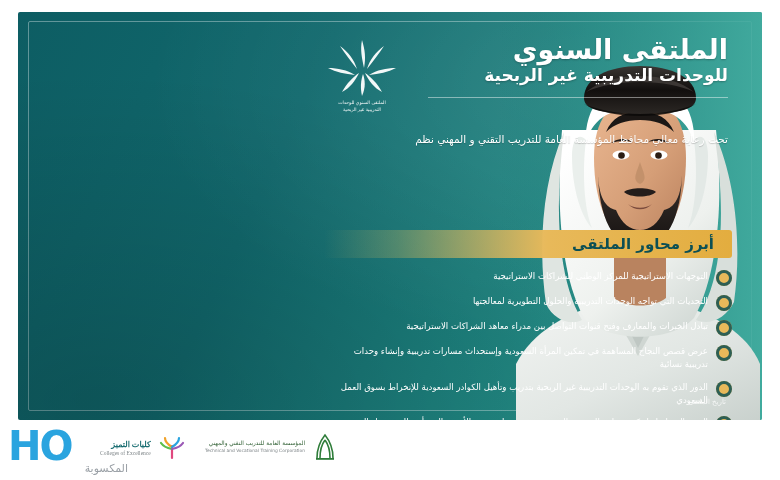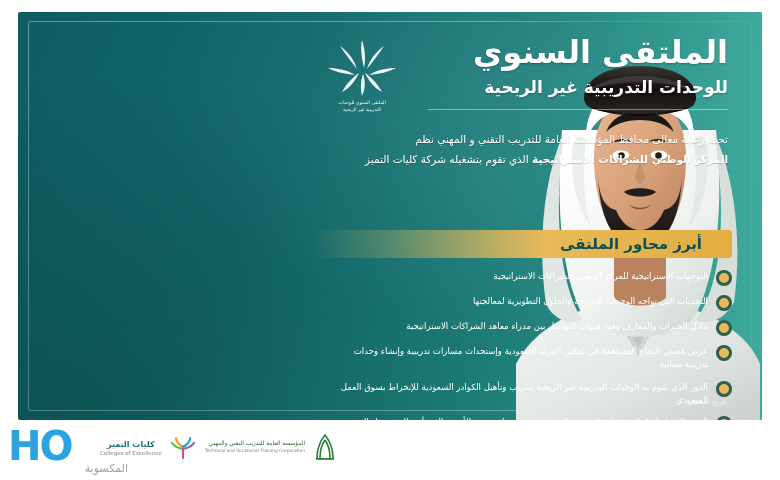--- a/index.html
+++ b/index.html
@@ -52,31 +52,31 @@
   .header {
     position: absolute;
     top: 22px;
     right: 34px;
     width: 380px;
     text-align: right;
     z-index: 5;
   }
   .title-main {
     color: #ffffff;
-    font-size: 32px;
+    font-size: 27px;
     font-weight: bold;
     letter-spacing: 0.5px;
     line-height: 1.15;
     text-shadow: 0 1px 2px rgba(0,0,0,0.25);
   }
   .title-sub {
     color: #ffffff;
     font-size: 17px;
     font-weight: bold;
-    margin-top: 6px;
+    margin-top: 0;
     line-height: 1.2;
     text-shadow: 0 1px 2px rgba(0,0,0,0.25);
   }
   .title-rule {
     width: 300px;
     height: 1px;
     background: rgba(255,255,255,0.45);
     margin: 12px 0 0 auto;
   }
 
@@ -120,21 +120,21 @@
     top: 218px;
     right: 30px;
     width: 390px;
     height: 28px;
     background: linear-gradient(90deg, rgba(240,196,90,0) 0%, rgba(240,196,90,0.25) 18%, #e8b95a 55%, #e3ad3f 100%);
     border-radius: 3px;
     display: flex;
     align-items: center;
     justify-content: flex-start;
     padding-left: 0;
-    padding-right: 30px;
+    padding-right: 18px;
     z-index: 5;
   }
   .banner-text {
     color: #0c4f54;
     font-size: 15px;
     font-weight: bold;
   }
 
   
   .bullets {
@@ -238,22 +238,23 @@
   .logo-colleges {
     position: absolute;
     left: 100px;
     top: 14px;
     display: flex;
     align-items: center;
     direction: rtl;
     gap: 6px;
   }
   .logo-colleges .txt {
-    text-align: center;
+    text-align: right;
     line-height: 1.25;
+    font-family: Liberation Serif, serif;
   }
   .logo-colleges .txt .ar { font-size: 8px; color: #1b6f73; font-weight: bold; }
   .logo-colleges .txt .en { font-size: 5.5px; color: #7d8487; direction: ltr; }
   .logo-tvtc {
     position: absolute;
     left: 205px;
     top: 12px;
     display: flex;
     align-items: center;
     direction: rtl;
@@ -369,24 +370,20 @@
         </g>
       </svg>
       <div class="emblem-caption">
         <div>الملتقى السنوي للوحدات</div>
         <div>التدريبية غير الربحية</div>
       </div>
     </div>
 
     <div class="intro">
       <div>تحت رعاية معالي محافظ المؤسسة العامة للتدريب التقني و المهني نظم</div>
-      <div>
-        <b>المركز الوطني للشراكات الاستراتيجية</b>
-        <span>الذي تقوم بتشغيله شركة كليات التميز</span>
-      </div>
     </div>
 
     <div class="banner">
       <span class="banner-text">أبرز محاور الملتقى</span>
     </div>
 
     <div class="bullets">
       <div class="bullet">
         <span class="bullet-marker">
             <span class="ring"></span>

